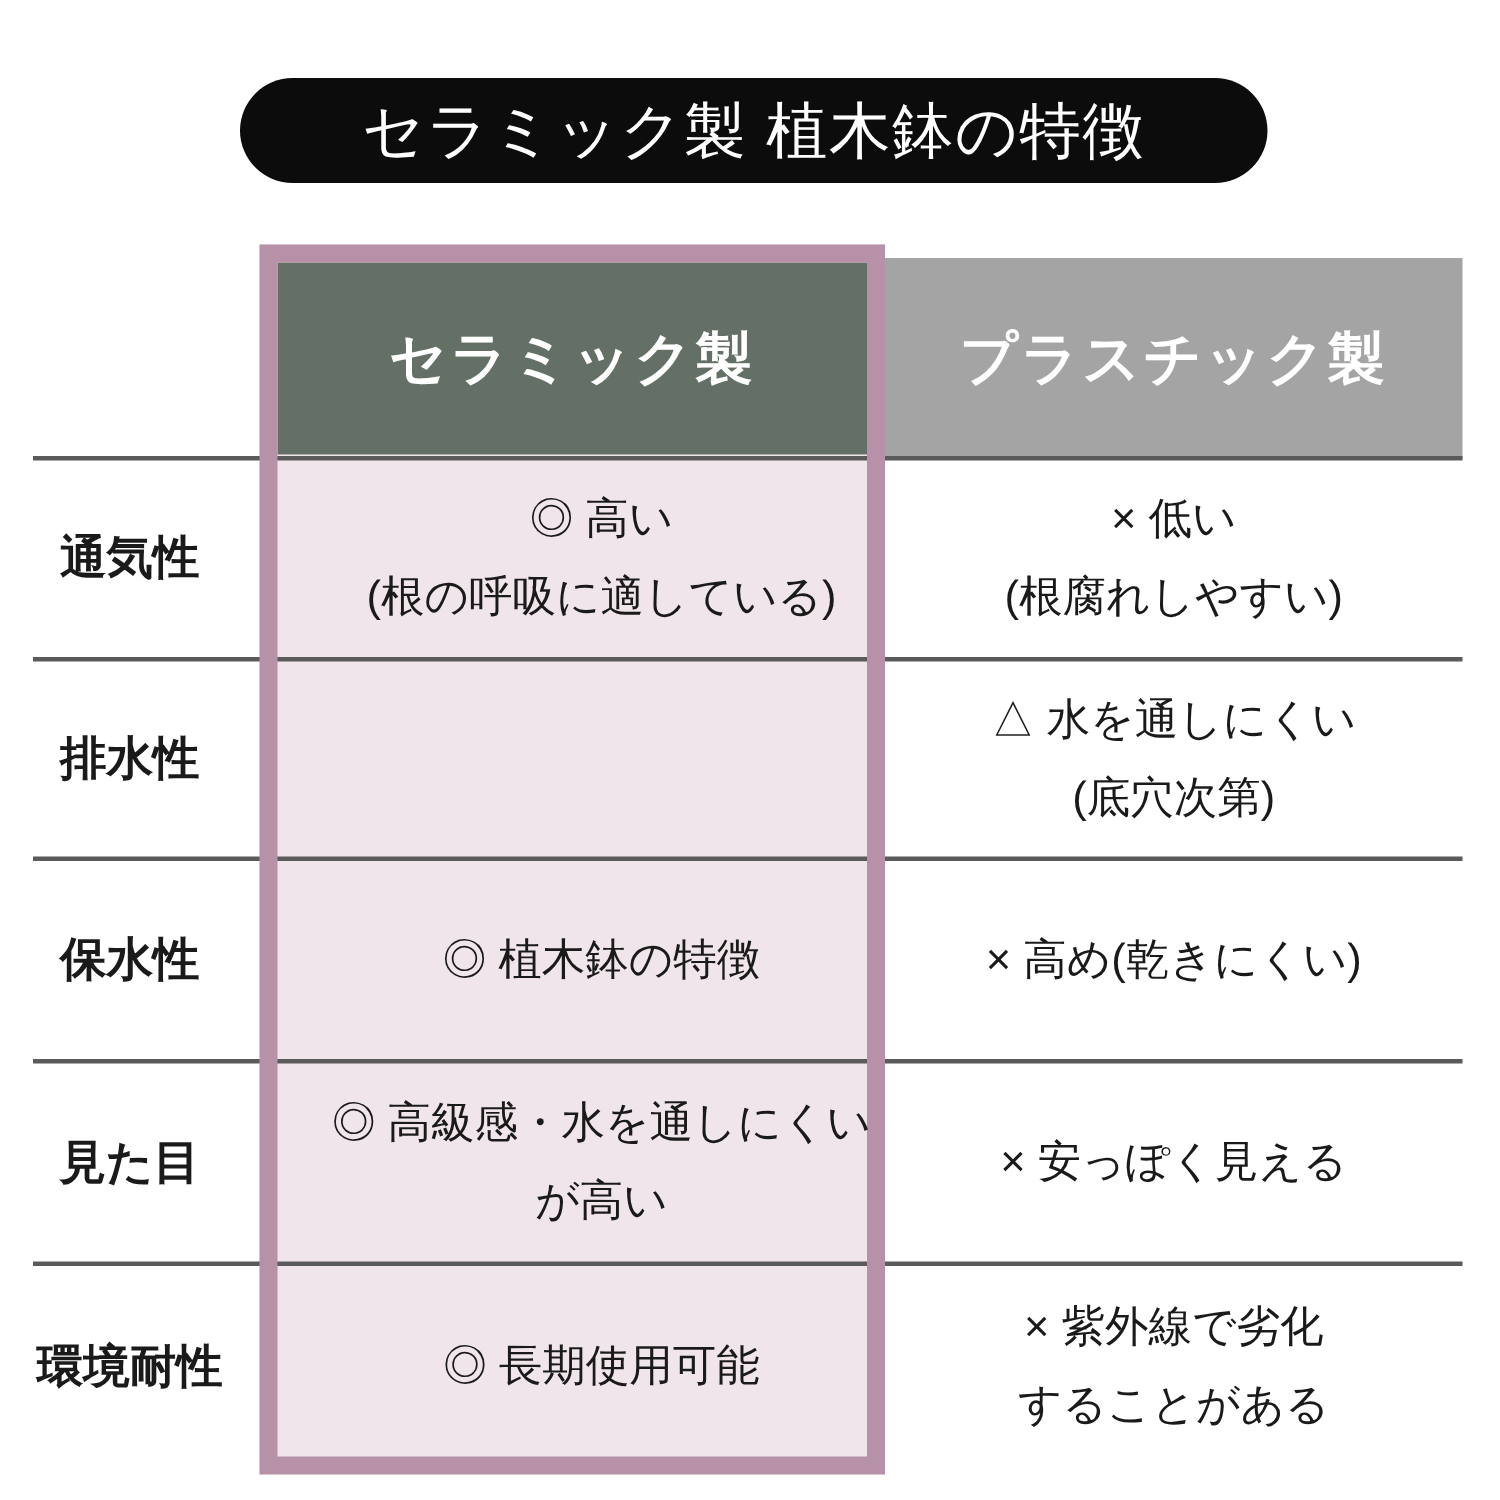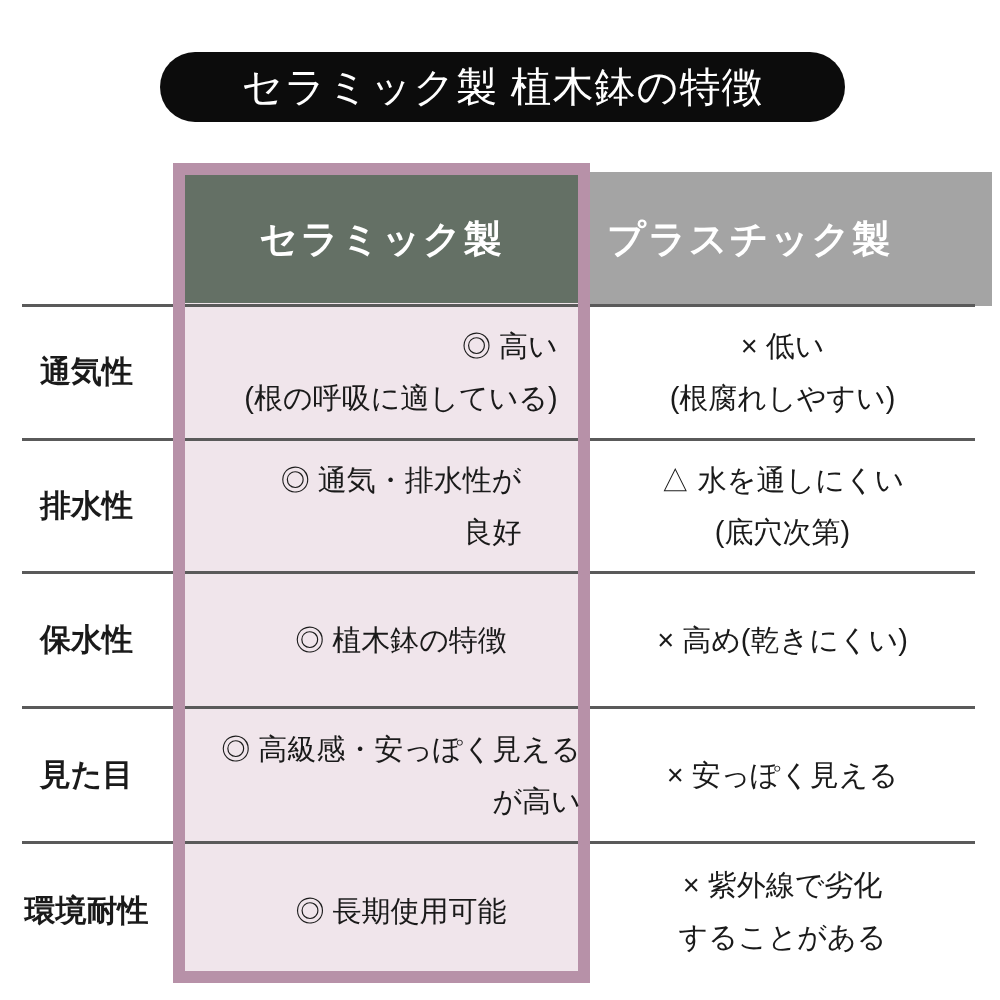--- a/index.html
+++ b/index.html
@@ -46,21 +46,21 @@
     background: #647065;
     z-index: 3;
     display: flex; align-items: center; justify-content: center; font-family: Liberation Serif, serif;
   }
   .gray-header {
     position: absolute;
     left: 590px; top: 172px;
     width: 385px; height: 134px;
     background: #a4a4a4;
     z-index: 1;
-    display: flex; align-items: center; justify-content: flex-start; padding-left: 17px;
+    display: flex; align-items: center; justify-content: center;
   }
   .col-header-text {
     color: #ffffff;
     font-size: 38px;
     font-weight: 700;
     letter-spacing: 2px;
     white-space: nowrap;
   }
   
   .hline {
@@ -95,21 +95,21 @@
   }
   .cell {
     position: absolute;
     display: flex; align-items: center; justify-content: center;
     text-align: center;
     font-size: 29px;
     line-height: 52px;
     white-space: pre-line;
     z-index: 5;
   }
-  .cell.ceramic { left: 186px; width: 430px; text-align: right; }
+  .cell.ceramic { left: 186px; width: 430px; }
   .cell.plastic { left: 590px; width: 385px; }
   .r0 { top: 306px; height: 132px; }
   .r1 { top: 440px; height: 131px; }
   .r2 { top: 573px; height: 133px; }
   .r3 { top: 708px; height: 133px; }
   .r4 { top: 843px; height: 136px; }
 </style>
 </head>
 <body>
 
@@ -137,31 +137,29 @@
 
   <div class="frame-border"></div>
 
   <div class="row-label r0">通気性</div>
   <div class="cell ceramic r0">◎ 高い
 (根の呼吸に適している)</div>
   <div class="cell plastic r0">× 低い
 (根腐れしやすい)</div>
 
   <div class="row-label r1">排水性</div>
-  <div class="cell ceramic r1">◎ 通気・排水性が
-良好</div>
   <div class="cell plastic r1">△ 水を通しにくい
 (底穴次第)</div>
 
   <div class="row-label r2">保水性</div>
   <div class="cell ceramic r2">◎ 植木鉢の特徴</div>
   <div class="cell plastic r2">× 高め(乾きにくい)</div>
 
   <div class="row-label r3">見た目</div>
-  <div class="cell ceramic r3">◎ 高級感・安っぽく見える
+  <div class="cell ceramic r3">◎ 高級感・水を通しにくい
 が高い</div>
   <div class="cell plastic r3">× 安っぽく見える</div>
 
   <div class="row-label r4">環境耐性</div>
   <div class="cell plastic r4">× 紫外線で劣化
 することがある</div>
   <div class="cell ceramic r4">◎ 長期使用可能</div>
 
 </div>
 

